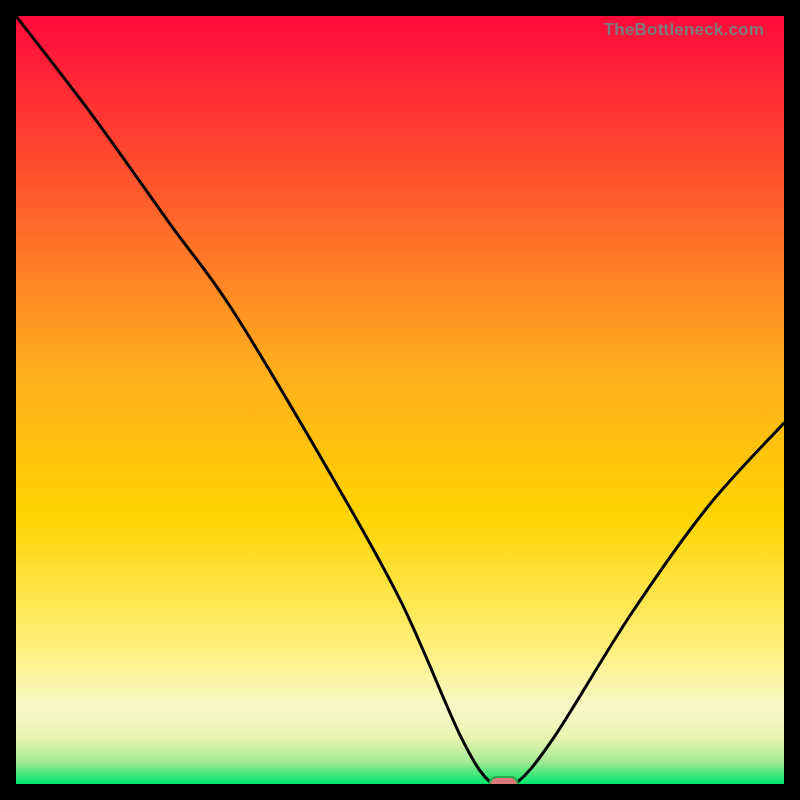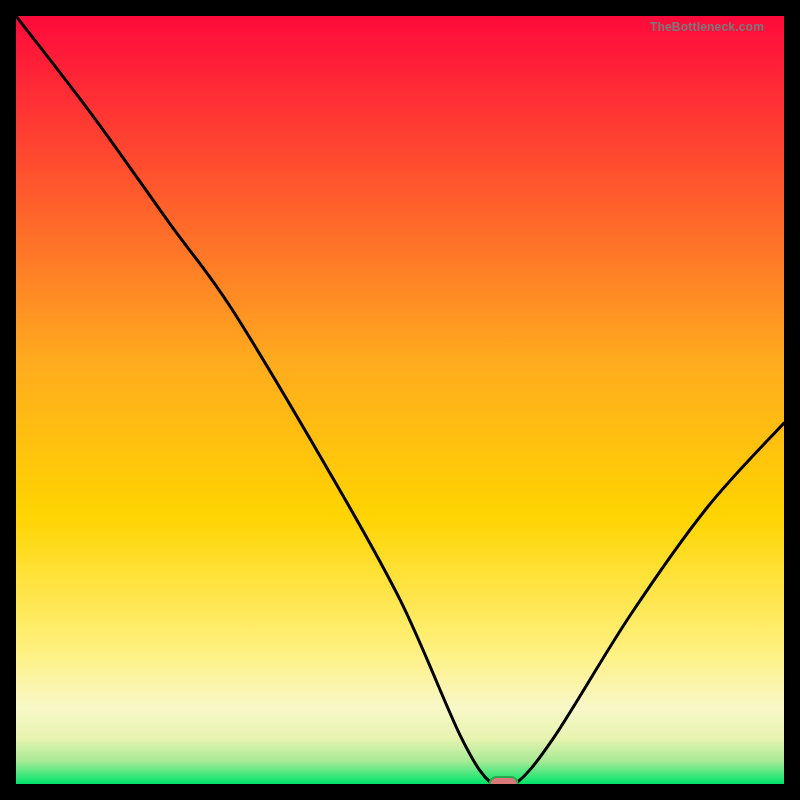--- a/index.html
+++ b/index.html
@@ -24,21 +24,21 @@
     left: 0;
     top: 0;
     width: 768px;
     height: 768px;
   }
   .watermark {
     position: absolute;
     top: 4px;
     right: 20px;
     color: #7a7a7a;
-    font-size: 12px;
+    font-size: 17px;
     font-weight: 600;
     letter-spacing: 0.2px;
     user-select: none;
   }
 </style>
 </head>
 <body>
 
 <div class="frame">
   <svg class="plot" viewBox="0 0 768 768" preserveAspectRatio="none">

